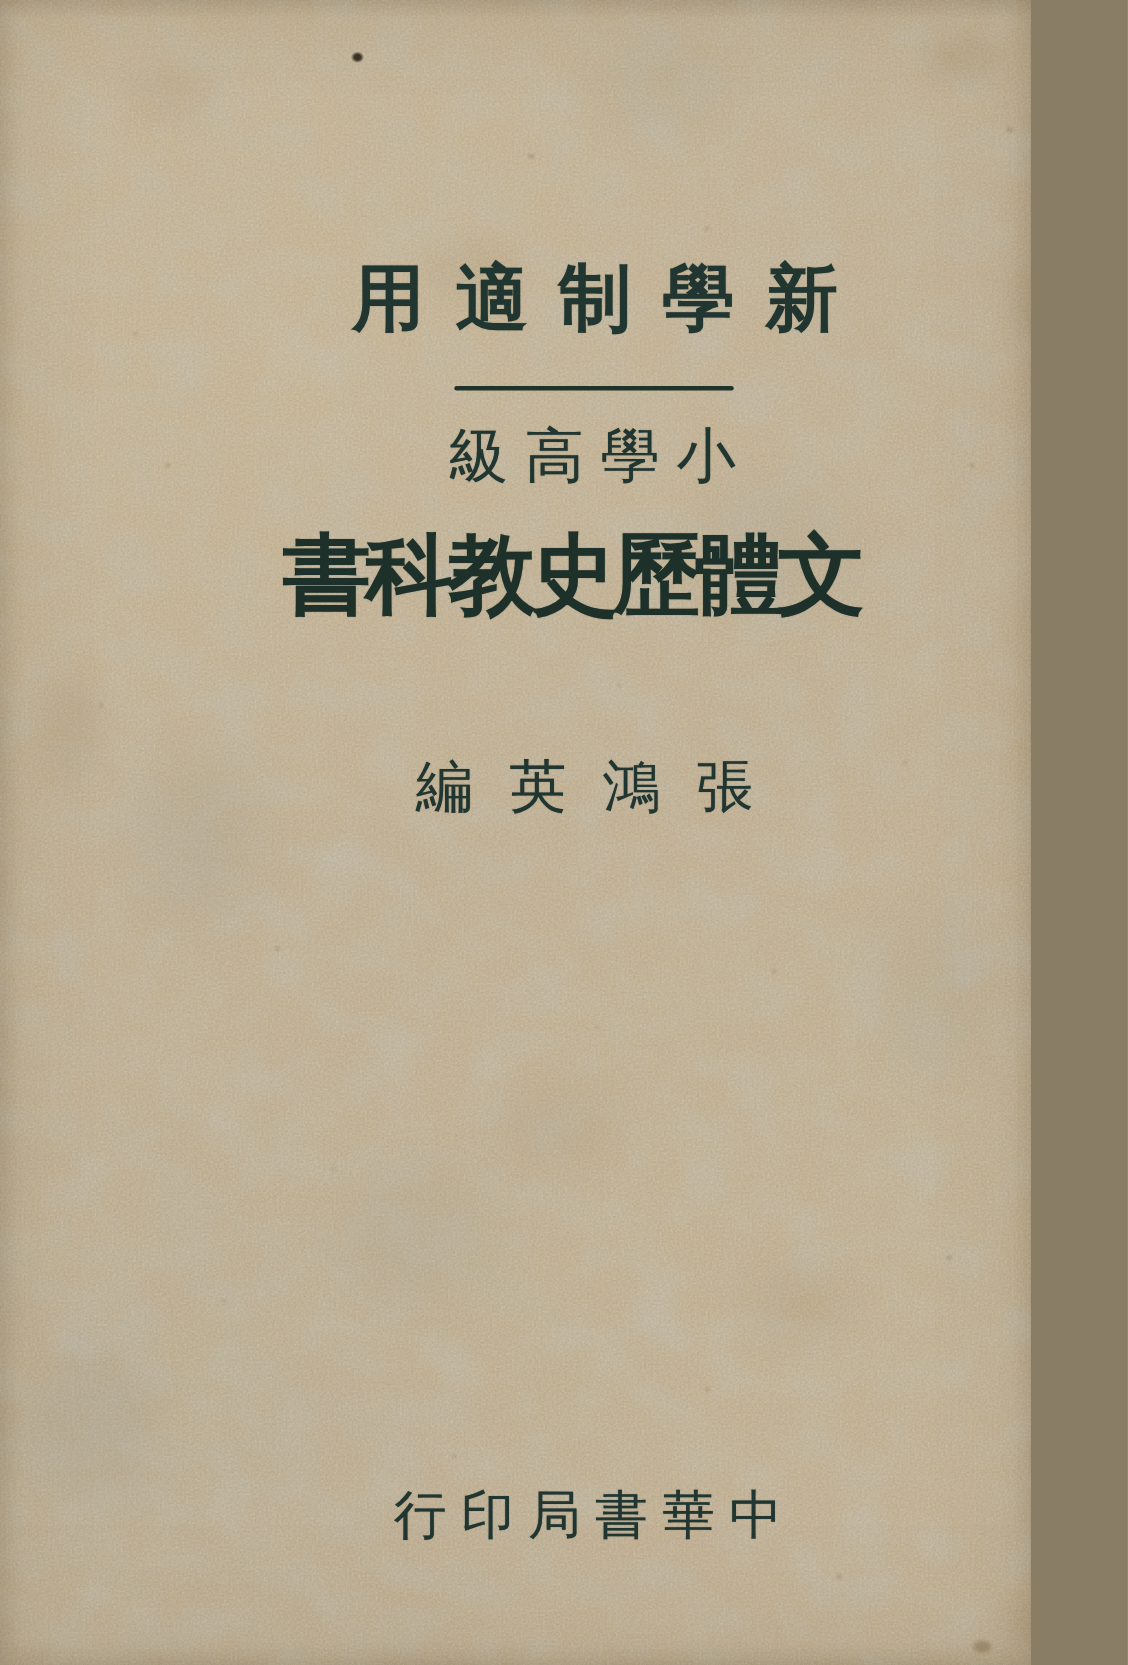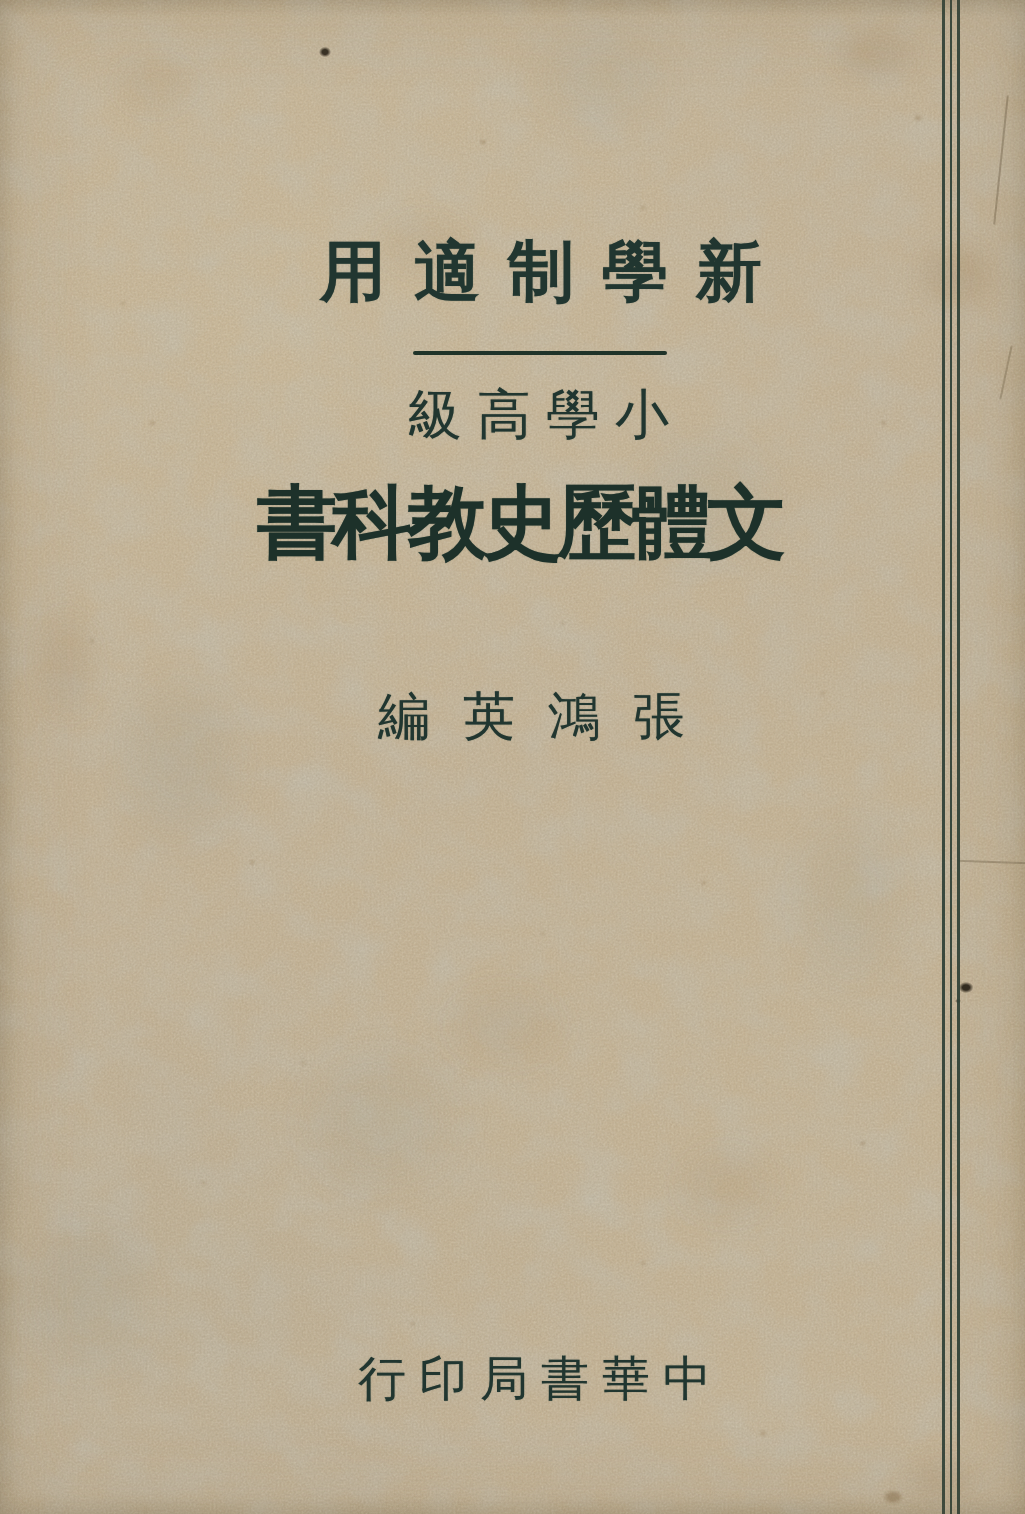--- a/index.html
+++ b/index.html
@@ -1,18 +1,18 @@
 <!DOCTYPE html>
 <html><head>
 <meta charset="utf-8">
 <style>
   html,body{margin:0;padding:0;background:#8a7d66;}
   .page{
     position:relative;
-    width:1025px;height:1514px;
+    width:937px;height:1514px;
     overflow:hidden;
     background-color:#c1b093;
     background-image:
       radial-gradient(ellipse 900px 700px at 30% 20%, rgba(214,196,160,0.35), rgba(0,0,0,0) 70%),
       radial-gradient(ellipse 800px 900px at 75% 70%, rgba(199,181,147,0.30), rgba(0,0,0,0) 75%),
       radial-gradient(ellipse 700px 500px at 15% 85%, rgba(170,162,142,0.25), rgba(0,0,0,0) 70%),
       linear-gradient(90deg, rgba(105,92,66,0.14) 0, rgba(0,0,0,0) 2.5%, rgba(0,0,0,0) 97%, rgba(125,108,78,0.12) 100%),
       linear-gradient(180deg, rgba(90,78,55,0.16) 0, rgba(0,0,0,0) 1.2%, rgba(0,0,0,0) 98.5%, rgba(110,95,66,0.14) 100%);
     font-family:"DejaVu Serif","Liberation Serif",serif;
   }

